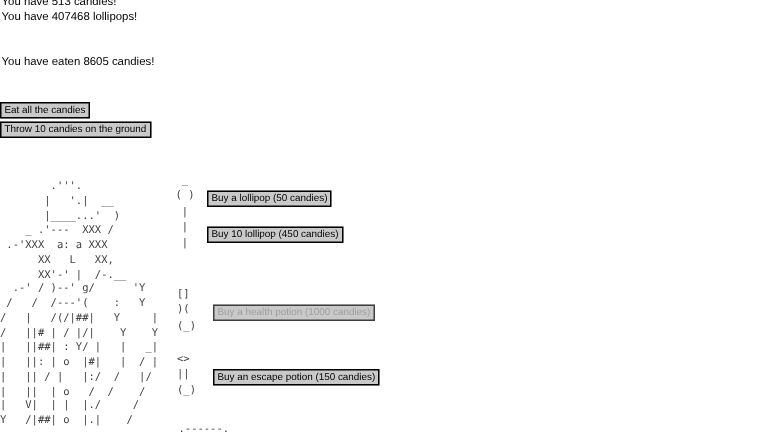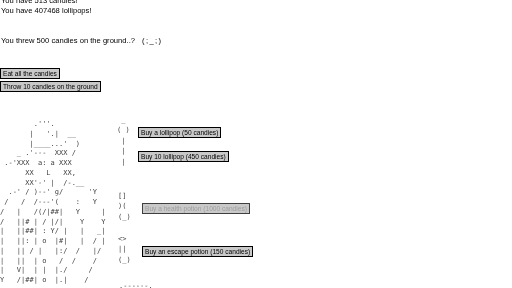--- a/index.html
+++ b/index.html
@@ -21,21 +21,21 @@
   .shopart{margin:0;position:absolute;font-family:"DejaVu Sans Mono",monospace;font-size:7px;
        line-height:10.4px;white-space:pre;color:#3f3f3f;-webkit-font-smoothing:antialiased;}
   .shopbtn{position:absolute;}
   .bottomart{margin:0;position:absolute;font-family:"DejaVu Sans Mono",monospace;font-size:7px;
        line-height:9.75px;white-space:pre;color:#3f3f3f;-webkit-font-smoothing:antialiased;}
 </style>
 </head>
 <body>
 
 <div class="page">
-  <div class="log"><div><span>You have 513 candies!</span></div><div><span>You have 407468 lollipops!</span></div><div></div><div></div><div><span>You threw 500 candies on the ground..? </span><span class="emo">(;_;)</span></div></div>
+  <div class="log"><div><span>You have 513 candies!</span></div><div><span>You have 407468 lollipops!</span></div><div></div><div></div><div><span>You have eaten 8605 candies!</span></div></div>
   <div class="actions">
       <div class="row"><span class="btn">Eat all the candies</span></div>
       <div class="row"><span class="btn">Throw 10 candies on the ground</span></div>
     </div>
   <div class="artwrap">
     <pre class="art">        .'''.
        |   '.|  __
        |____...'  )
     _ .'---  XXX /
  .-'XXX  a: a XXX

